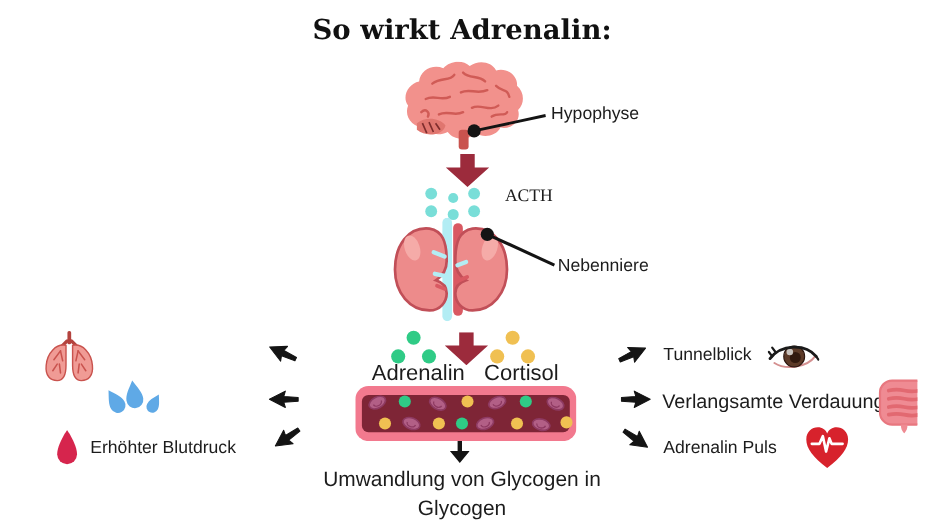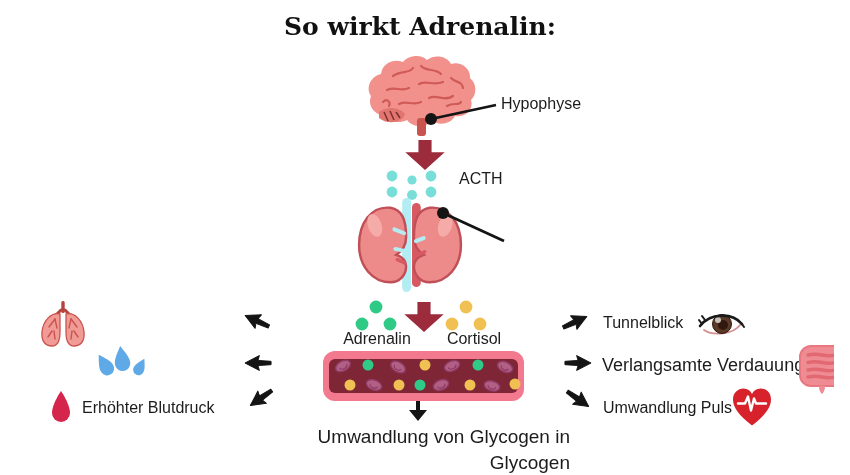--- a/index.html
+++ b/index.html
@@ -2,23 +2,23 @@
 <html><head>
 <meta charset="utf-8">
 <style>
   html,body{margin:0;padding:0;background:#ffffff;}
   .canvas{position:relative;width:834px;height:475px;background:#ffffff;overflow:hidden;
           font-family:"Liberation Sans",sans-serif;color:#1c1c1c;}
   .abs{position:absolute;}
   .title{top:12px;left:0;width:840px;text-align:center;
          font-family:"DejaVu Serif","Liberation Serif",serif;font-weight:bold;font-size:25px;color:#111;}
   .lbl{font-size:16px;line-height:22px;white-space:nowrap;}
-  .lbl-sm{font-size:16px;line-height:18px;text-align:center;}
+  .lbl-sm{font-size:20px;line-height:18px;text-align:center;}
   .lbl-tight{font-size:18px;}
-  .convert{top:424px;left:270px;width:300px;text-align:right;font-size:19px;line-height:26px;}
+  .convert{top:424px;left:270px;width:300px;text-align:center;font-size:19px;line-height:26px;}
   .arrow-wrap{width:28px;height:20px;}
   svg{display:block;}
 </style>
 </head>
 <body>
 
 <div class="canvas">
 
   <div class="abs title">So wirkt Adrenalin:</div>
 
@@ -65,21 +65,21 @@
       <g fill="#79DED8">
         <circle cx="9" cy="7" r="5.4"></circle>
           <circle cx="29" cy="11" r="4.6"></circle>
           <circle cx="48" cy="7" r="5.4"></circle>
         <circle cx="9" cy="23" r="5.4"></circle>
           <circle cx="29" cy="26" r="5"></circle>
           <circle cx="48" cy="23" r="5.4"></circle>
       </g>
     </svg>
   </div>
-  <div class="abs lbl" style="left:459px;top:168px;">ACTH</div>
+  <div class="abs lbl" style="left:459px;top:168px;font-family:Liberation Serif, serif;">ACTH</div>
 
   <div class="abs" style="left:352px;top:198px;">
     <svg width="116" height="94" viewBox="0 0 116 96">
       <rect x="50" y="0" width="9" height="96" rx="4.5" fill="#B3EDF4"></rect>
       <rect x="60" y="5" width="9" height="86" rx="4.5" fill="#D95962"></rect>
       <path d="M38,10 C18,8 6,26 6,48 C6,70 20,86 38,86 C48,86 54,78 54,70 C54,64 50,60 44,58 C50,54 54,48 54,40 C54,22 50,12 38,10 Z" fill="#ED8B8B" stroke="#C14F58" stroke-width="2.5"></path>
       <path d="M78,10 C98,8 110,26 110,48 C110,70 96,86 78,86 C68,86 62,78 62,70 C62,64 66,60 72,58 C66,54 62,48 62,40 C62,22 66,12 78,10 Z" fill="#ED8B8B" stroke="#C14F58" stroke-width="2.5"></path>
       <ellipse cx="22" cy="28" rx="7" ry="12" fill="#F5ABA8" transform="rotate(-18 22 28)"></ellipse>
       <ellipse cx="94" cy="28" rx="7" ry="12" fill="#F5ABA8" transform="rotate(18 94 28)"></ellipse>
       <g stroke="#B3EDF4" stroke-width="4" stroke-linecap="round">
@@ -93,20 +93,21 @@
       </g>
     </svg>
   </div>
 
   <div class="abs" style="left:436px;top:205px;">
     <svg width="72" height="40" viewBox="0 0 72 40">
       <line x1="7" y1="8" x2="68" y2="36" stroke="#141414" stroke-width="2.8"></line>
       <circle cx="7" cy="8" r="6" fill="#141414"></circle>
     </svg>
   </div>
+  <div class="abs lbl" style="left:507px;top:231px;">Nebenniere</div>
 
   <div class="abs" style="left:353px;top:299px;">
     <svg width="46" height="32" viewBox="0 0 46 32">
       <g fill="#2FCB86">
           <circle cx="23" cy="8" r="6.4"></circle>
           <circle cx="9" cy="25" r="6.4"></circle>
           <circle cx="37" cy="25" r="6.4"></circle>
         </g>
     </svg>
   </div>
@@ -278,21 +279,21 @@
       </g>
       <path d="M22,42 C22,46 23,48 25,50 C27,48 28,46 28,42 Z" fill="#EF8B93"></path>
     </svg>
   </div>
 
   <div class="abs arrow-wrap" style="left:564px;top:389px;transform:rotate(35deg);">
     <svg width="28" height="20" viewBox="0 0 30 20">
         <path d="M1,8.2 L15,7.2 L13.5,2 L29,10 L13.5,18 L15,12.8 L1,11.8 Z" fill="#141414" stroke="#141414" stroke-linejoin="round"></path>
       </svg>
   </div>
-  <div class="abs lbl" style="left:603px;top:397px;">Umwandlung Puls</div>
+  <div class="abs lbl" style="left:603px;top:397px;">Adrenalin Puls</div>
   <div class="abs" style="left:731px;top:387px;">
     <svg width="42" height="41" viewBox="0 0 42 40">
       <path d="M21,38 C8,28 2,20 2,12 C2,5 7,1 12.5,1 C16.5,1 19.5,3.2 21,6.5 C22.5,3.2 25.5,1 29.5,1 C35,1 40,5 40,12 C40,20 34,28 21,38 Z" fill="#D7222C"></path>
       <polyline points="7,16 14,16 17,9 20,23 23,11 25,16 35,16" stroke="#ffffff" stroke-width="2.4" fill="none" stroke-linejoin="round" stroke-linecap="round"></polyline>
     </svg>
   </div>
 
 </div>
 
 </body></html>

